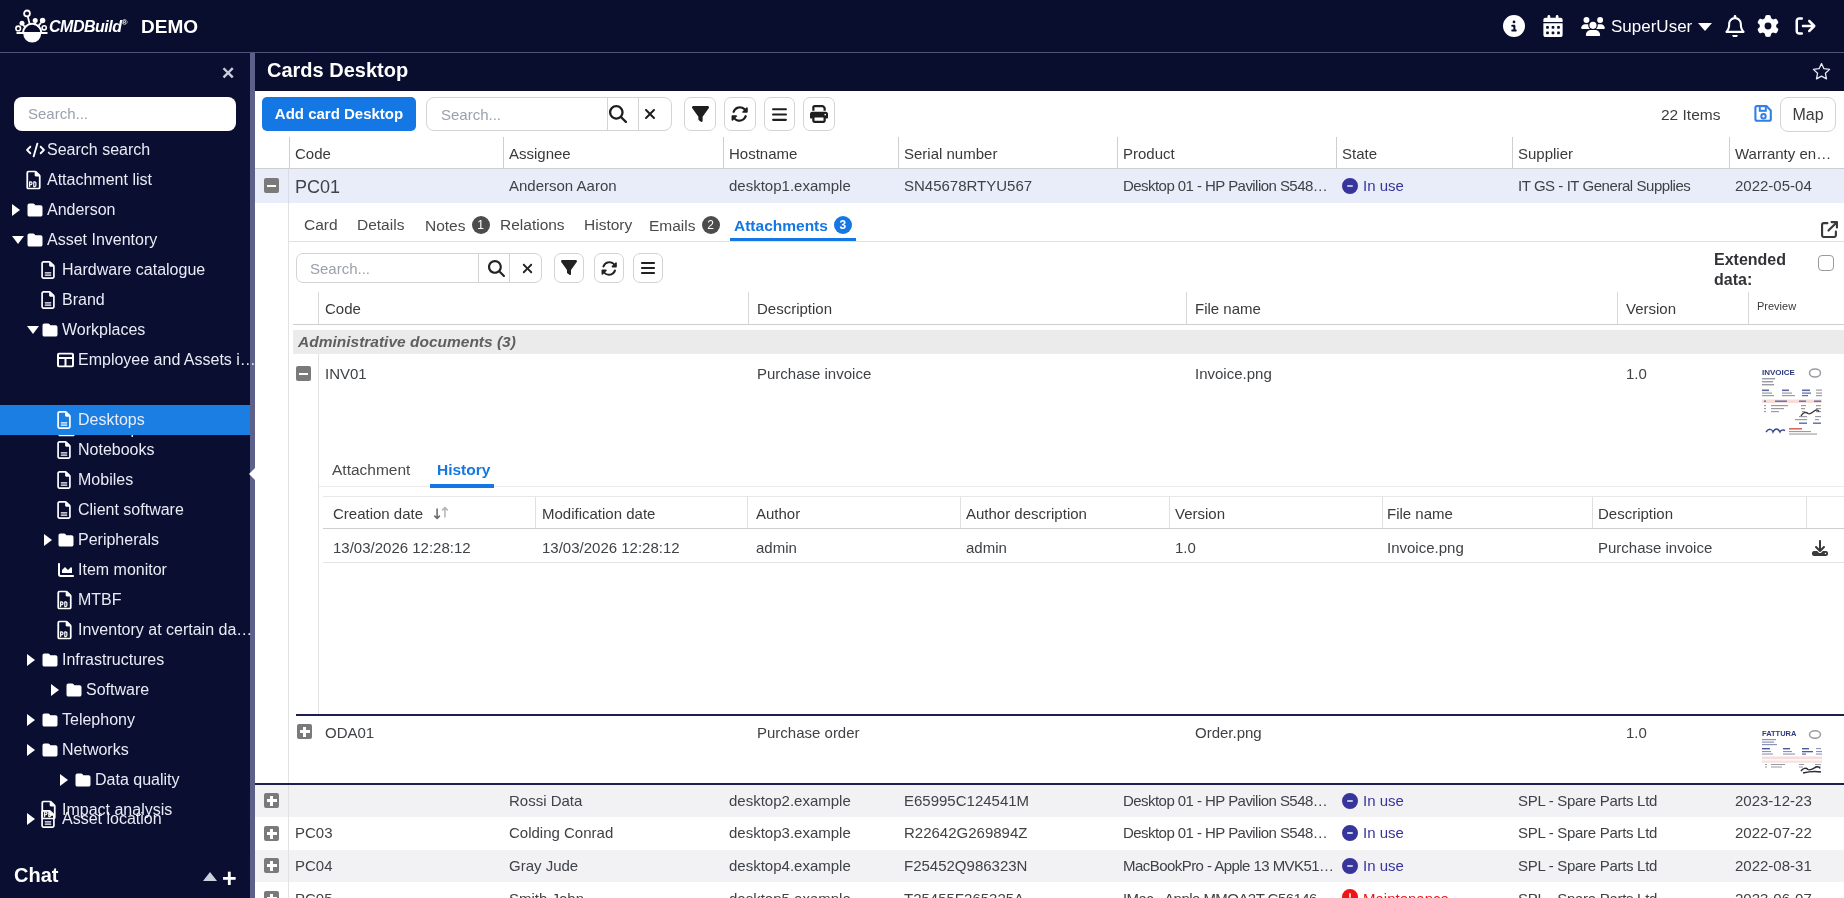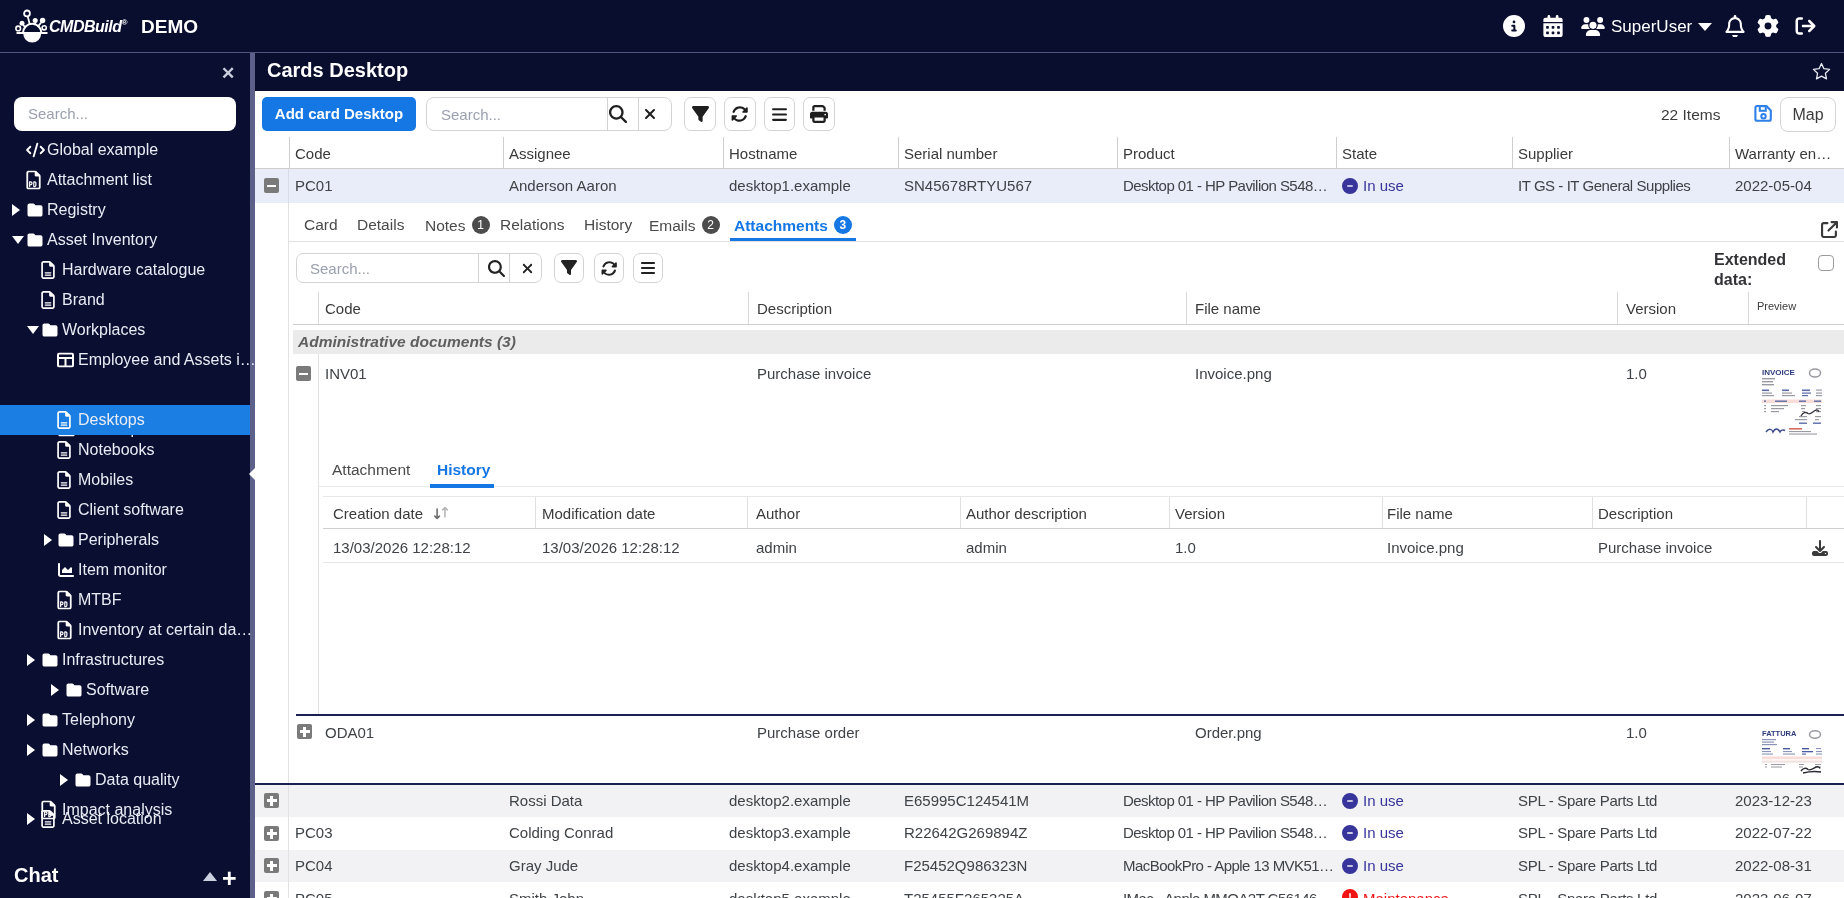--- a/index.html
+++ b/index.html
@@ -79,34 +79,34 @@
 <div id="splitter" class="abs"></div>
 <div class="abs" style="left:221px;top:63px;color:#c9cedd;font-size:17px;font-weight:bold;">✕</div>
 <div class="abs" style="left:14px;top:97px;width:222px;height:34px;background:#fff;border-radius:8px;box-sizing:border-box;">
   <span style="position:absolute;left:14px;top:8px;color:#9aa0ad;font-size:15px;">Search...</span>
 </div>
 <div id="nav">
 <div class="navitem" style="top:135px;">
       <svg style="position:absolute;left:26px;top:50%;transform:translateY(-50%);" width="19" height="15" viewBox="0 0 640 512">
         <path fill="#fff" d="M392.8 1.2c-17-4.9-34.7 5-39.6 22l-128 448c-4.9 17 5 34.7 22 39.6s34.7-5 39.6-22l128-448c4.9-17-5-34.7-22-39.6zm80.6 120.1c-12.5 12.5-12.5 32.8 0 45.3l89.3 89.4-89.4 89.4c-12.5 12.5-12.5 32.8 0 45.3s32.8 12.5 45.3 0l112-112c12.5-12.5 12.5-32.8 0-45.3l-112-112c-12.5-12.5-32.8-12.5-45.3 0zm-306.7 0c-12.5-12.5-32.8-12.5-45.3 0l-112 112c-12.5 12.5-12.5 32.8 0 45.3l112 112c12.5 12.5 32.8 12.5 45.3 0s12.5-32.8 0-45.3L77.3 256l89.4-89.4c12.5-12.5 12.5-32.8 0-45.3z"></path>
       </svg>
-      <span class="txt" style="left:47px;">Global example</span>
+      <span class="txt" style="left:47px;">Search search</span>
     </div>
 <div class="navitem" style="top:165px;">
       <svg style="position:absolute;left:26px;top:50%;transform:translateY(-50%);" width="15" height="19" viewBox="0 0 384 512">
         <path fill="#fff" d="M320 464c8.8 0 16-7.2 16-16V160H256c-17.7 0-32-14.3-32-32V48H64c-8.8 0-16 7.2-16 16v384c0 8.8 7.2 16 16 16h256zM0 64C0 28.7 28.7 0 64 0h165.5c17 0 33.3 6.7 45.3 18.7l90.5 90.5c12 12 18.7 28.3 18.7 45.3V448c0 35.3-28.7 64-64 64H64c-35.3 0-64-28.7-64-64V64zm88 224h24c30.9 0 56 25.1 56 56s-25.1 56-56 56h-8v32c0 8.8-7.2 16-16 16s-16-7.2-16-16V304c0-8.8 7.2-16 16-16zm24 80c13.3 0 24-10.7 24-24s-10.7-24-24-24h-8v48h8zm72-64c0-8.8 7.2-16 16-16h24c26.5 0 48 21.5 48 48v64c0 26.5-21.5 48-48 48h-24c-8.8 0-16-7.2-16-16V304zm32 112h8c8.8 0 16-7.2 16-16v-64c0-8.8-7.2-16-16-16h-8v96z"></path>
       </svg>
       <span class="txt" style="left:47px;">Attachment list</span>
     </div>
 <div class="navitem" style="top:195px;">
       <span class="caret-r" style="left:12px;"></span>
       <svg style="position:absolute;left:26px;top:50%;transform:translateY(-50%);" width="18" height="15" viewBox="0 0 512 512">
         <path fill="#fff" d="M64 480H448c35.3 0 64-28.7 64-64V160c0-35.3-28.7-64-64-64H288c-10.1 0-19.6-4.7-25.6-12.8L243.2 57.6C231.1 41.5 212.1 32 192 32H64C28.7 32 0 60.7 0 96V416c0 35.3 28.7 64 64 64z"></path>
       </svg>
-      <span class="txt" style="left:47px;">Registry</span>
+      <span class="txt" style="left:47px;">Anderson</span>
     </div>
 <div class="navitem" style="top:225px;">
       <span class="caret-d" style="left:12px;"></span>
       <svg style="position:absolute;left:26px;top:50%;transform:translateY(-50%);" width="18" height="15" viewBox="0 0 512 512">
         <path fill="#fff" d="M64 480H448c35.3 0 64-28.7 64-64V160c0-35.3-28.7-64-64-64H288c-10.1 0-19.6-4.7-25.6-12.8L243.2 57.6C231.1 41.5 212.1 32 192 32H64C28.7 32 0 60.7 0 96V416c0 35.3 28.7 64 64 64z"></path>
       </svg>
       <span class="txt" style="left:47px;">Asset Inventory</span>
     </div>
 <div class="navitem" style="top:255px;">
       <svg style="position:absolute;left:41px;top:50%;transform:translateY(-50%);" width="14" height="18" viewBox="0 0 384 512">
@@ -302,21 +302,21 @@
 <div class="abs nw" style="left:509px;top:145px;font-size:15px;color:#3a3a3a;">Assignee</div>
 <div class="abs nw" style="left:729px;top:145px;font-size:15px;color:#3a3a3a;">Hostname</div>
 <div class="abs nw" style="left:904px;top:145px;font-size:15px;color:#3a3a3a;">Serial number</div>
 <div class="abs nw" style="left:1123px;top:145px;font-size:15px;color:#3a3a3a;">Product</div>
 <div class="abs nw" style="left:1342px;top:145px;font-size:15px;color:#3a3a3a;">State</div>
 <div class="abs nw" style="left:1518px;top:145px;font-size:15px;color:#3a3a3a;">Supplier</div>
 <div class="abs nw" style="left:1735px;top:145px;font-size:15px;color:#3a3a3a;">Warranty en…</div>
 <div class="abs" style="left:255px;top:168px;width:1589px;height:35px;background:#e9edf9;"></div>
 <div class="abs" style="left:288px;top:168px;width:1px;height:35px;background:#d9dce8;"></div>
 <div class="minusq" style="left:264px;top:178px;"></div>
-<div class="abs nw" style="left:295px;top:177px;font-size:15px;color:#3f4246;">PC01</div>
+<div class="abs nw" style="left:295px;top:177px;font-size:18px;color:#3f4246;">PC01</div>
 <div class="abs nw" style="left:509px;top:177px;font-size:15px;color:#3f4246;">Anderson Aaron</div>
 <div class="abs nw" style="left:729px;top:177px;font-size:15px;color:#3f4246;">desktop1.example</div>
 <div class="abs nw" style="left:904px;top:177px;font-size:15px;color:#3f4246;">SN45678RTYU567</div>
 <div class="abs nw" style="left:1123px;top:177px;font-size:15px;color:#3f4246;letter-spacing:-0.55px;">Desktop 01 - HP Pavilion S548…</div>
 <div class="abs nw" style="left:1518px;top:177px;font-size:15px;color:#3f4246;letter-spacing:-0.45px;">IT GS - IT General Supplies</div>
 <div class="abs nw" style="left:1735px;top:177px;font-size:15px;color:#3f4246;">2022-05-04</div>
 <svg class="abs" style="left:1342px;top:178px;" width="16" height="16" viewBox="0 0 512 512">
       <path fill="#37349b" d="M256 512A256 256 0 1 0 256 0a256 256 0 1 0 0 512zM184 232H328c13.3 0 24 10.7 24 24s-10.7 24-24 24H184c-13.3 0-24-10.7-24-24s10.7-24 24-24z"></path>
     </svg>
 <div class="abs nw" style="left:1363px;top:177px;font-size:15px;color:#37349b;">In use</div>

